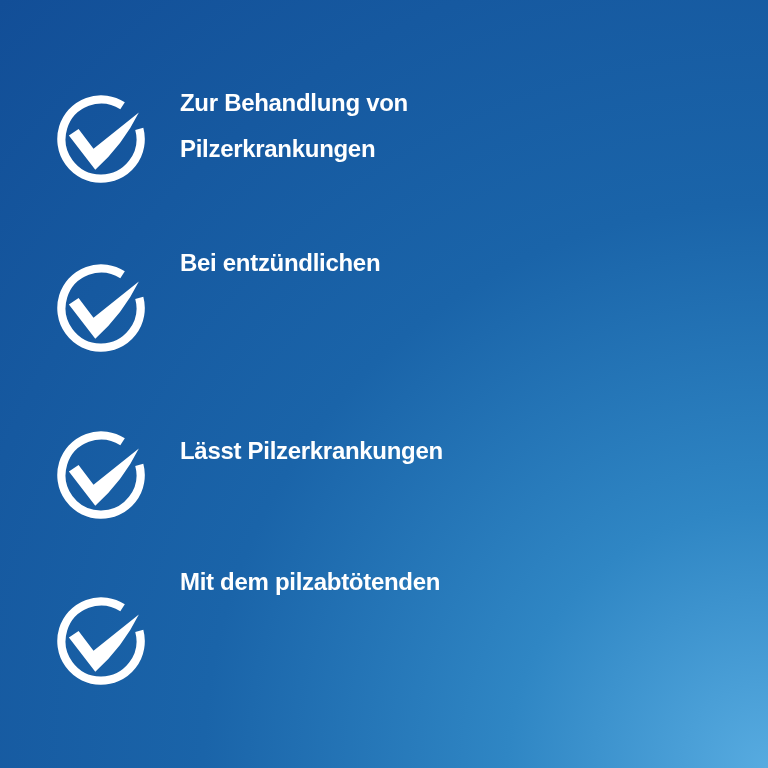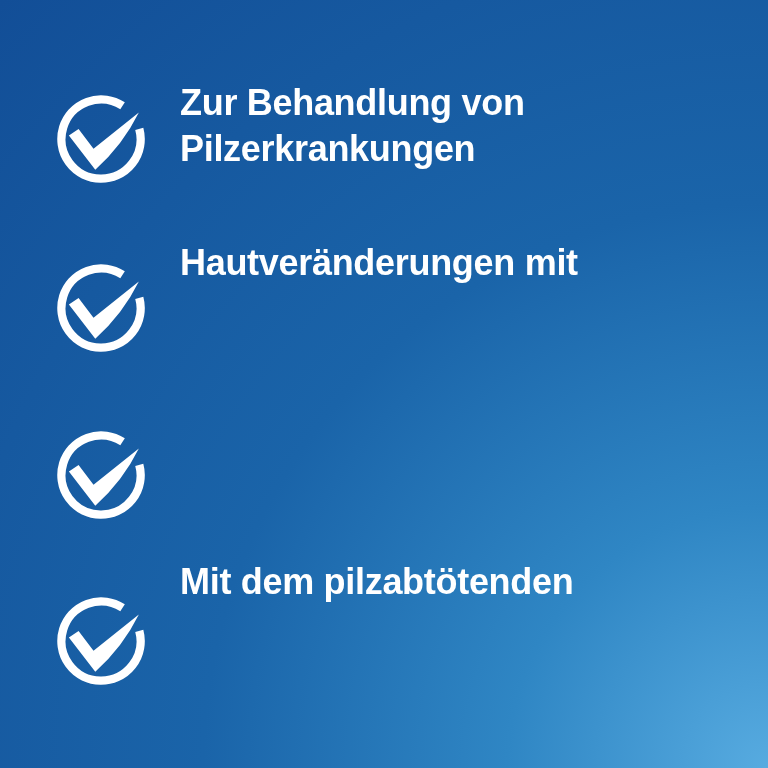--- a/index.html
+++ b/index.html
@@ -27,21 +27,21 @@
   }
   .benefit-icon svg { display: block; width: 100%; height: 100%; }
   .icon-1 { top: 95px; }
   .icon-2 { top: 264px; }
   .icon-3 { top: 431px; }
   .icon-4 { top: 597px; }
   .benefit-text {
     position: absolute;
     left: 180px;
     color: #ffffff;
-    font-size: 36px;
+    font-size: 24px;
     font-weight: 700;
     line-height: 46px;
     letter-spacing: -0.3px;
     white-space: nowrap;
   }
   .text-1 { top: 80px; }
   .text-2 { top: 240px; }
   .text-3 { top: 428px; }
   .text-4 { top: 559px; }
   .svg-defs { position: absolute; width: 0; height: 0; overflow: hidden; }
@@ -69,29 +69,30 @@
     <div>Zur Behandlung von</div>
     <div>Pilzerkrankungen</div>
   </div>
 
   <span class="benefit-icon icon-2">
     <svg viewBox="0 0 100 100">
         <use href="#check-circle"></use>
       </svg>
   </span>
   <div class="benefit-text text-2">
-    <div>Hautveränderungen mit</div>
+    <div>Bei entzündlichen</div>
   </div>
 
   <span class="benefit-icon icon-3">
     <svg viewBox="0 0 100 100">
         <use href="#check-circle"></use>
       </svg>
   </span>
   <div class="benefit-text text-3">
+    <div>Lässt Pilzerkrankungen</div>
   </div>
 
   <span class="benefit-icon icon-4">
     <svg viewBox="0 0 100 100">
         <use href="#check-circle"></use>
       </svg>
   </span>
   <div class="benefit-text text-4">
     <div>Mit dem pilzabtötenden</div>
   </div>

